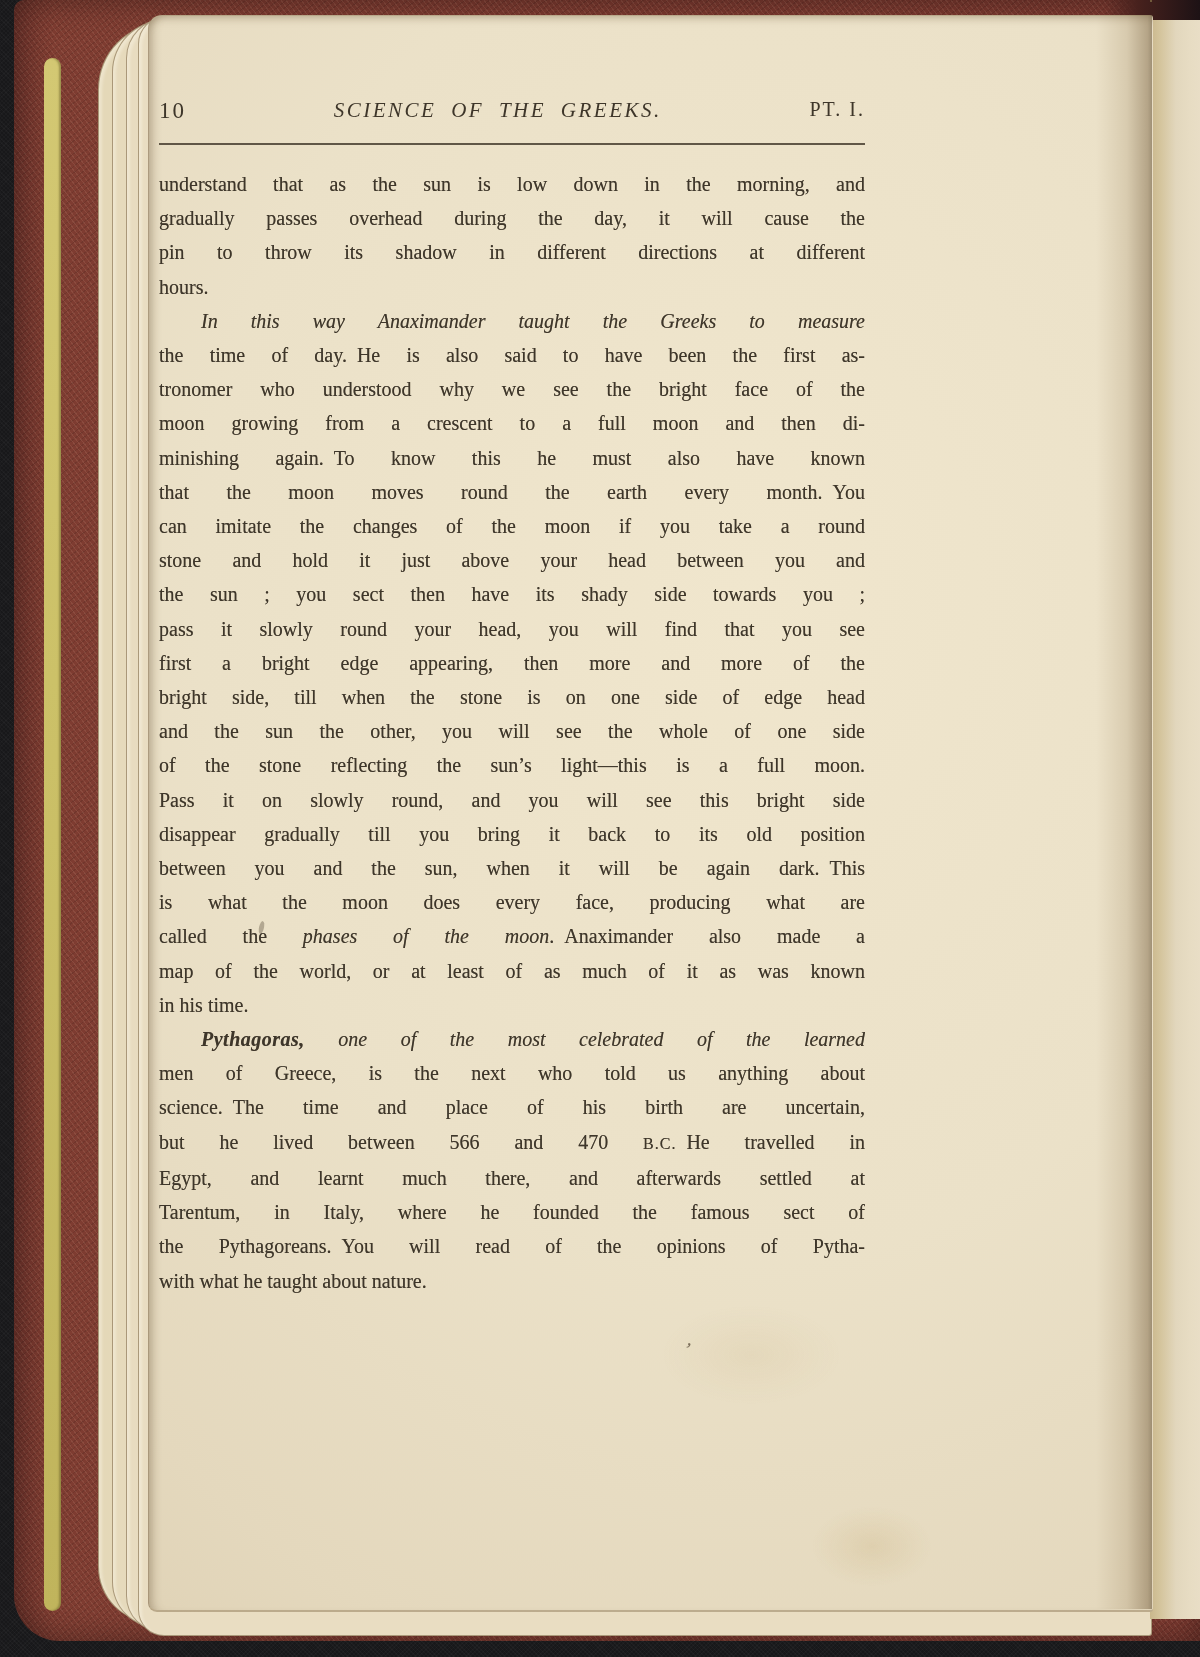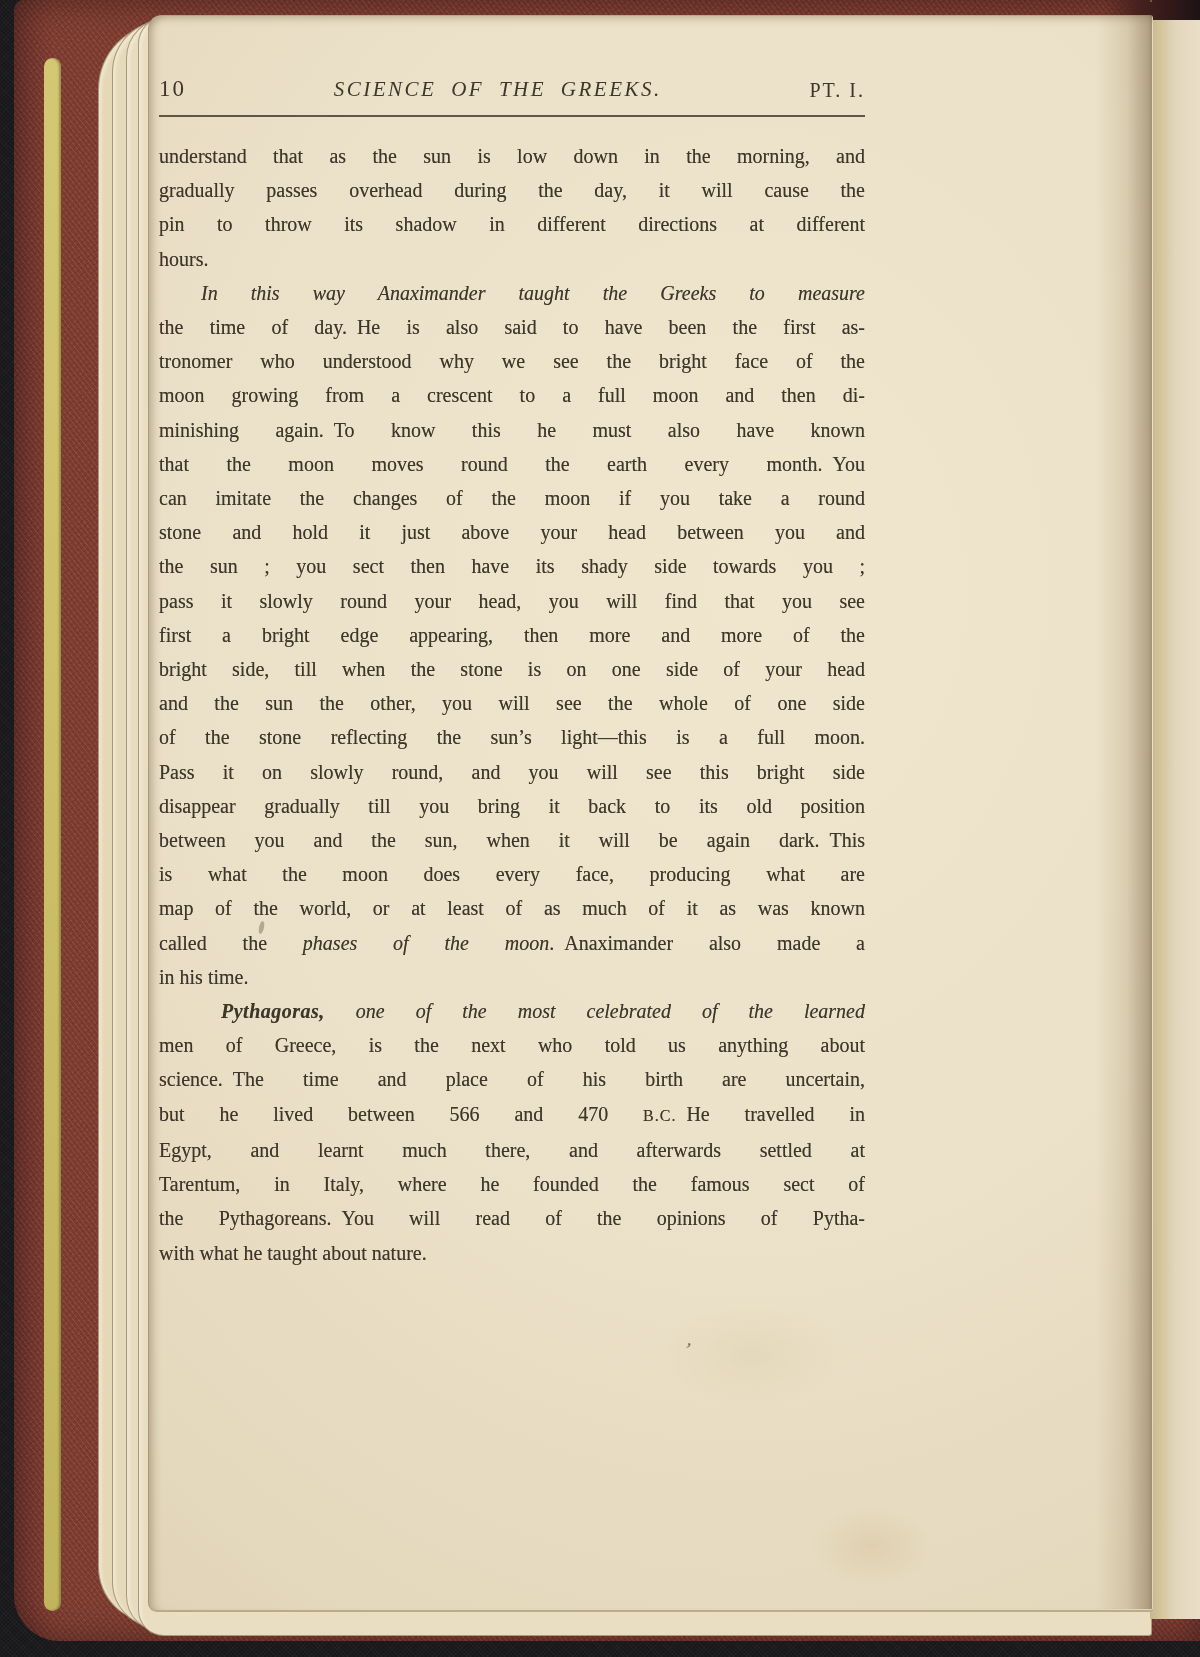--- a/index.html
+++ b/index.html
@@ -47,33 +47,33 @@
     border-bottom:2px solid rgba(150,128,94,.55);
     background:
       radial-gradient(60px 40px at 72% 96%, rgba(165,125,45,.12) 0,rgba(165,125,45,0) 100%),
       radial-gradient(90px 50px at 60% 84%, rgba(160,120,50,.07) 0,rgba(160,120,50,0) 100%),
       radial-gradient(120% 92% at 60% 36%, #f0e6cd 0%, #ebe1c8 46%, #e4d8bd 76%, #dbcdaf 100%);
     box-shadow:inset 10px 0 10px -7px rgba(120,100,70,.45), inset 0 8px 9px -6px rgba(120,100,70,.40);}
   .gutter{position:absolute;left:1096px;top:15px;width:56px;height:1594px;
     background:linear-gradient(90deg, rgba(140,115,75,0) 0, rgba(140,115,75,.20) 55%, rgba(118,94,60,.46) 92%, rgba(100,80,52,.55) 100%);}
   
   .page-content{position:absolute;left:159px;top:0;width:706px;color:#3e362a;}
-  .page-header{margin-top:70px;height:32px;display:flex;align-items:flex-end;
+  .page-header{margin-top:98px;height:32px;display:flex;align-items:flex-start;
     justify-content:space-between;}
   .folio{font-size:23px;letter-spacing:2px;}
   .running-title{font-style:italic;font-size:21px;letter-spacing:2.5px;word-spacing:7px;}
   .part-label{font-size:20px;letter-spacing:2px;}
   .header-rule{margin-top:13px;border:0;border-top:2px solid rgba(72,62,48,.85);}
   .page-body{margin-top:22px;font-size:20px;line-height:34.2px;
     text-shadow:0 0 .5px rgba(62,54,42,.55);}
   .line{text-align:justify;text-align-last:left;white-space:normal;}
   .line.j{text-align-last:justify;}
   .line.ind{padding-left:42px;font-style:italic;}
   .line .i{font-style:italic;}
-  .line .b{font-weight:bold;letter-spacing:.5px;margin-left:20px;}
+  .line .b{font-weight:bold;letter-spacing:.5px;}
   .line .sc{font-size:80%;letter-spacing:1px;}
   .stray-mark{position:absolute;left:525px;top:1338px;font-size:20px;
     color:rgba(75,63,45,.7);transform:rotate(18deg);}
   .margin-smudge{position:absolute;left:110px;top:905px;width:5px;height:13px;
     background:rgba(110,100,80,.45);border-radius:50%;transform:rotate(12deg);}
 </style>
 </head>
 <body>
 
 <div class="scene">
@@ -109,29 +109,29 @@
         <div class="line j"><span>the time of day. He is also said to have been the first as-</span></div>
         <div class="line j"><span>tronomer who understood why we see the bright face of the</span></div>
         <div class="line j"><span>moon growing from a crescent to a full moon and then di-</span></div>
         <div class="line j"><span>minishing again. To know this he must also have known</span></div>
         <div class="line j"><span>that the moon moves round the earth every month. You</span></div>
         <div class="line j"><span>can imitate the changes of the moon if you take a round</span></div>
         <div class="line j"><span>stone and hold it just above your head between you and</span></div>
         <div class="line j"><span>the sun ; you sect then have its shady side towards you ;</span></div>
         <div class="line j"><span>pass it slowly round your head, you will find that you see</span></div>
         <div class="line j"><span>first a bright edge appearing, then more and more of the</span></div>
-        <div class="line j"><span>bright side, till when the stone is on one side of your head</span></div>
+        <div class="line j"><span>bright side, till when the stone is on one side of edge head</span></div>
         <div class="line j"><span>and the sun the other, you will see the whole of one side</span></div>
         <div class="line j"><span>of the stone reflecting the sun’s light—this is a full moon.</span></div>
         <div class="line j"><span>Pass it on slowly round, and you will see this bright side</span></div>
         <div class="line j"><span>disappear gradually till you bring it back to its old position</span></div>
         <div class="line j"><span>between you and the sun, when it will be again dark. This</span></div>
         <div class="line j"><span>is what the moon does every face, producing what are</span></div>
+        <div class="line j"><span>called the </span><span class="i">phases of the moon</span><span>. Anaximander also made a</span></div>
         <div class="line j"><span>map of the world, or at least of as much of it as was known</span></div>
-        <div class="line j"><span>called the </span><span class="i">phases of the moon</span><span>. Anaximander also made a</span></div>
         <div class="line"><span>in his time.</span></div>
         <div class="line j ind"><span class="b">Pythagoras,</span><span> one of the most celebrated of the learned</span></div>
         <div class="line j"><span>men of Greece, is the next who told us anything about</span></div>
         <div class="line j"><span>science. The time and place of his birth are uncertain,</span></div>
         <div class="line j"><span>but he lived between 566 and 470 </span><span class="sc">B.C.</span><span> He travelled in</span></div>
         <div class="line j"><span>Egypt, and learnt much there, and afterwards settled at</span></div>
         <div class="line j"><span>Tarentum, in Italy, where he founded the famous sect of</span></div>
         <div class="line j"><span>the Pythagoreans. You will read of the opinions of Pytha-</span></div>
         <div class="line"><span>with what he taught about nature.</span></div>
       </div>

